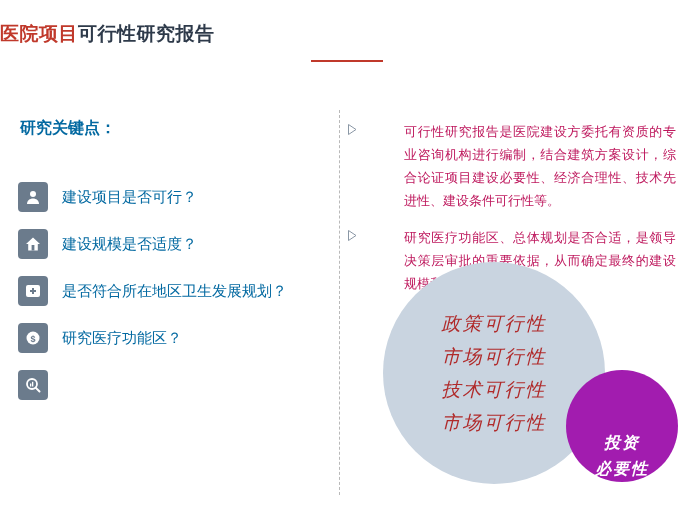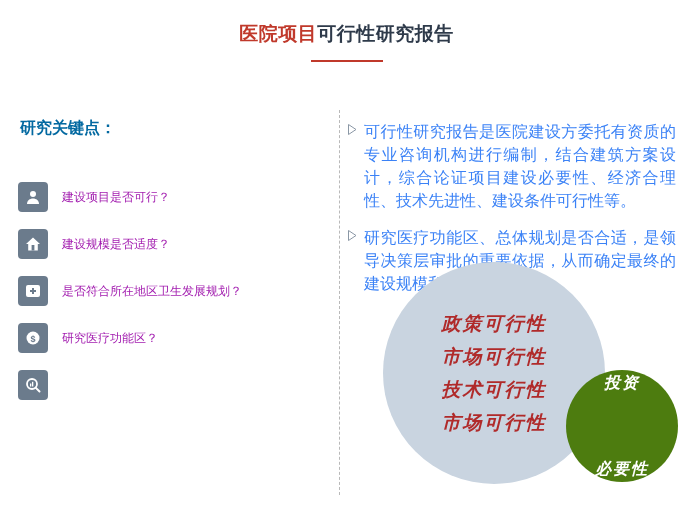--- a/index.html
+++ b/index.html
@@ -15,21 +15,20 @@
     overflow: hidden;
     position: relative;
   }
 
   
   .header {
     position: absolute;
     top: 22px;
     left: 0;
     width: 693px;
-    text-align: center;
   }
   .title {
     font-size: 19px;
     font-weight: bold;
     letter-spacing: 0.5px;
     line-height: 24px;
   }
   .title .accent {
     color: #c0392b;
   }
@@ -71,22 +70,22 @@
     display: flex;
     align-items: center;
     justify-content: center;
     flex: 0 0 auto;
     margin-right: 14px;
   }
   .key-icon svg {
     display: block;
   }
   .key-label {
-    font-size: 12px;
-    color: #a21caf;
+    font-size: 15px;
+    color: #0369a1;
     line-height: 18px;
   }
 
   
   .divider {
     position: absolute;
     left: 339px;
     top: 110px;
     width: 0;
     height: 385px;
@@ -104,62 +103,63 @@
     display: flex;
     margin-bottom: 14px;
   }
   .para-arrow {
     flex: 0 0 auto;
     width: 16px;
     padding-top: 4px;
   }
   .para-arrow svg { display: block; }
   .para-text {
-    font-size: 16px;
+    font-size: 13px;
     line-height: 23px;
-    color: #3b82f6;
+    color: #be185d;
     text-align: justify;
+    margin-left: 40px;
   }
 
   
   .circle-red {
     position: absolute;
     left: 383px;
     top: 262px;
     width: 222px;
     height: 222px;
     border-radius: 50%;
     background: #c9d4e0;
     display: flex;
     flex-direction: column;
     align-items: center;
     justify-content: center;
   }
   .circle-red .line {
     color: #b02a2a;
     font-family: "Liberation Serif", serif;
     font-size: 19px;
-    font-weight: bold;
+    font-weight: normal;
     font-style: italic;
     letter-spacing: 2px;
     line-height: 33px;
     white-space: nowrap;
   }
   .circle-blue {
     position: absolute;
     left: 566px;
     top: 370px;
     width: 112px;
     height: 112px;
     border-radius: 50%;
-    background: #4d7c0f;
+    background: #a21caf;
     display: flex;
     flex-direction: column;
     align-items: center;
-    justify-content: space-between;
+    justify-content: flex-end;
   }
   .circle-blue .line {
     color: #ffffff;
     font-family: "Liberation Serif", serif;
     font-size: 16px;
     font-weight: bold;
     font-style: italic;
     letter-spacing: 2px;
     line-height: 26px;
     white-space: nowrap;

